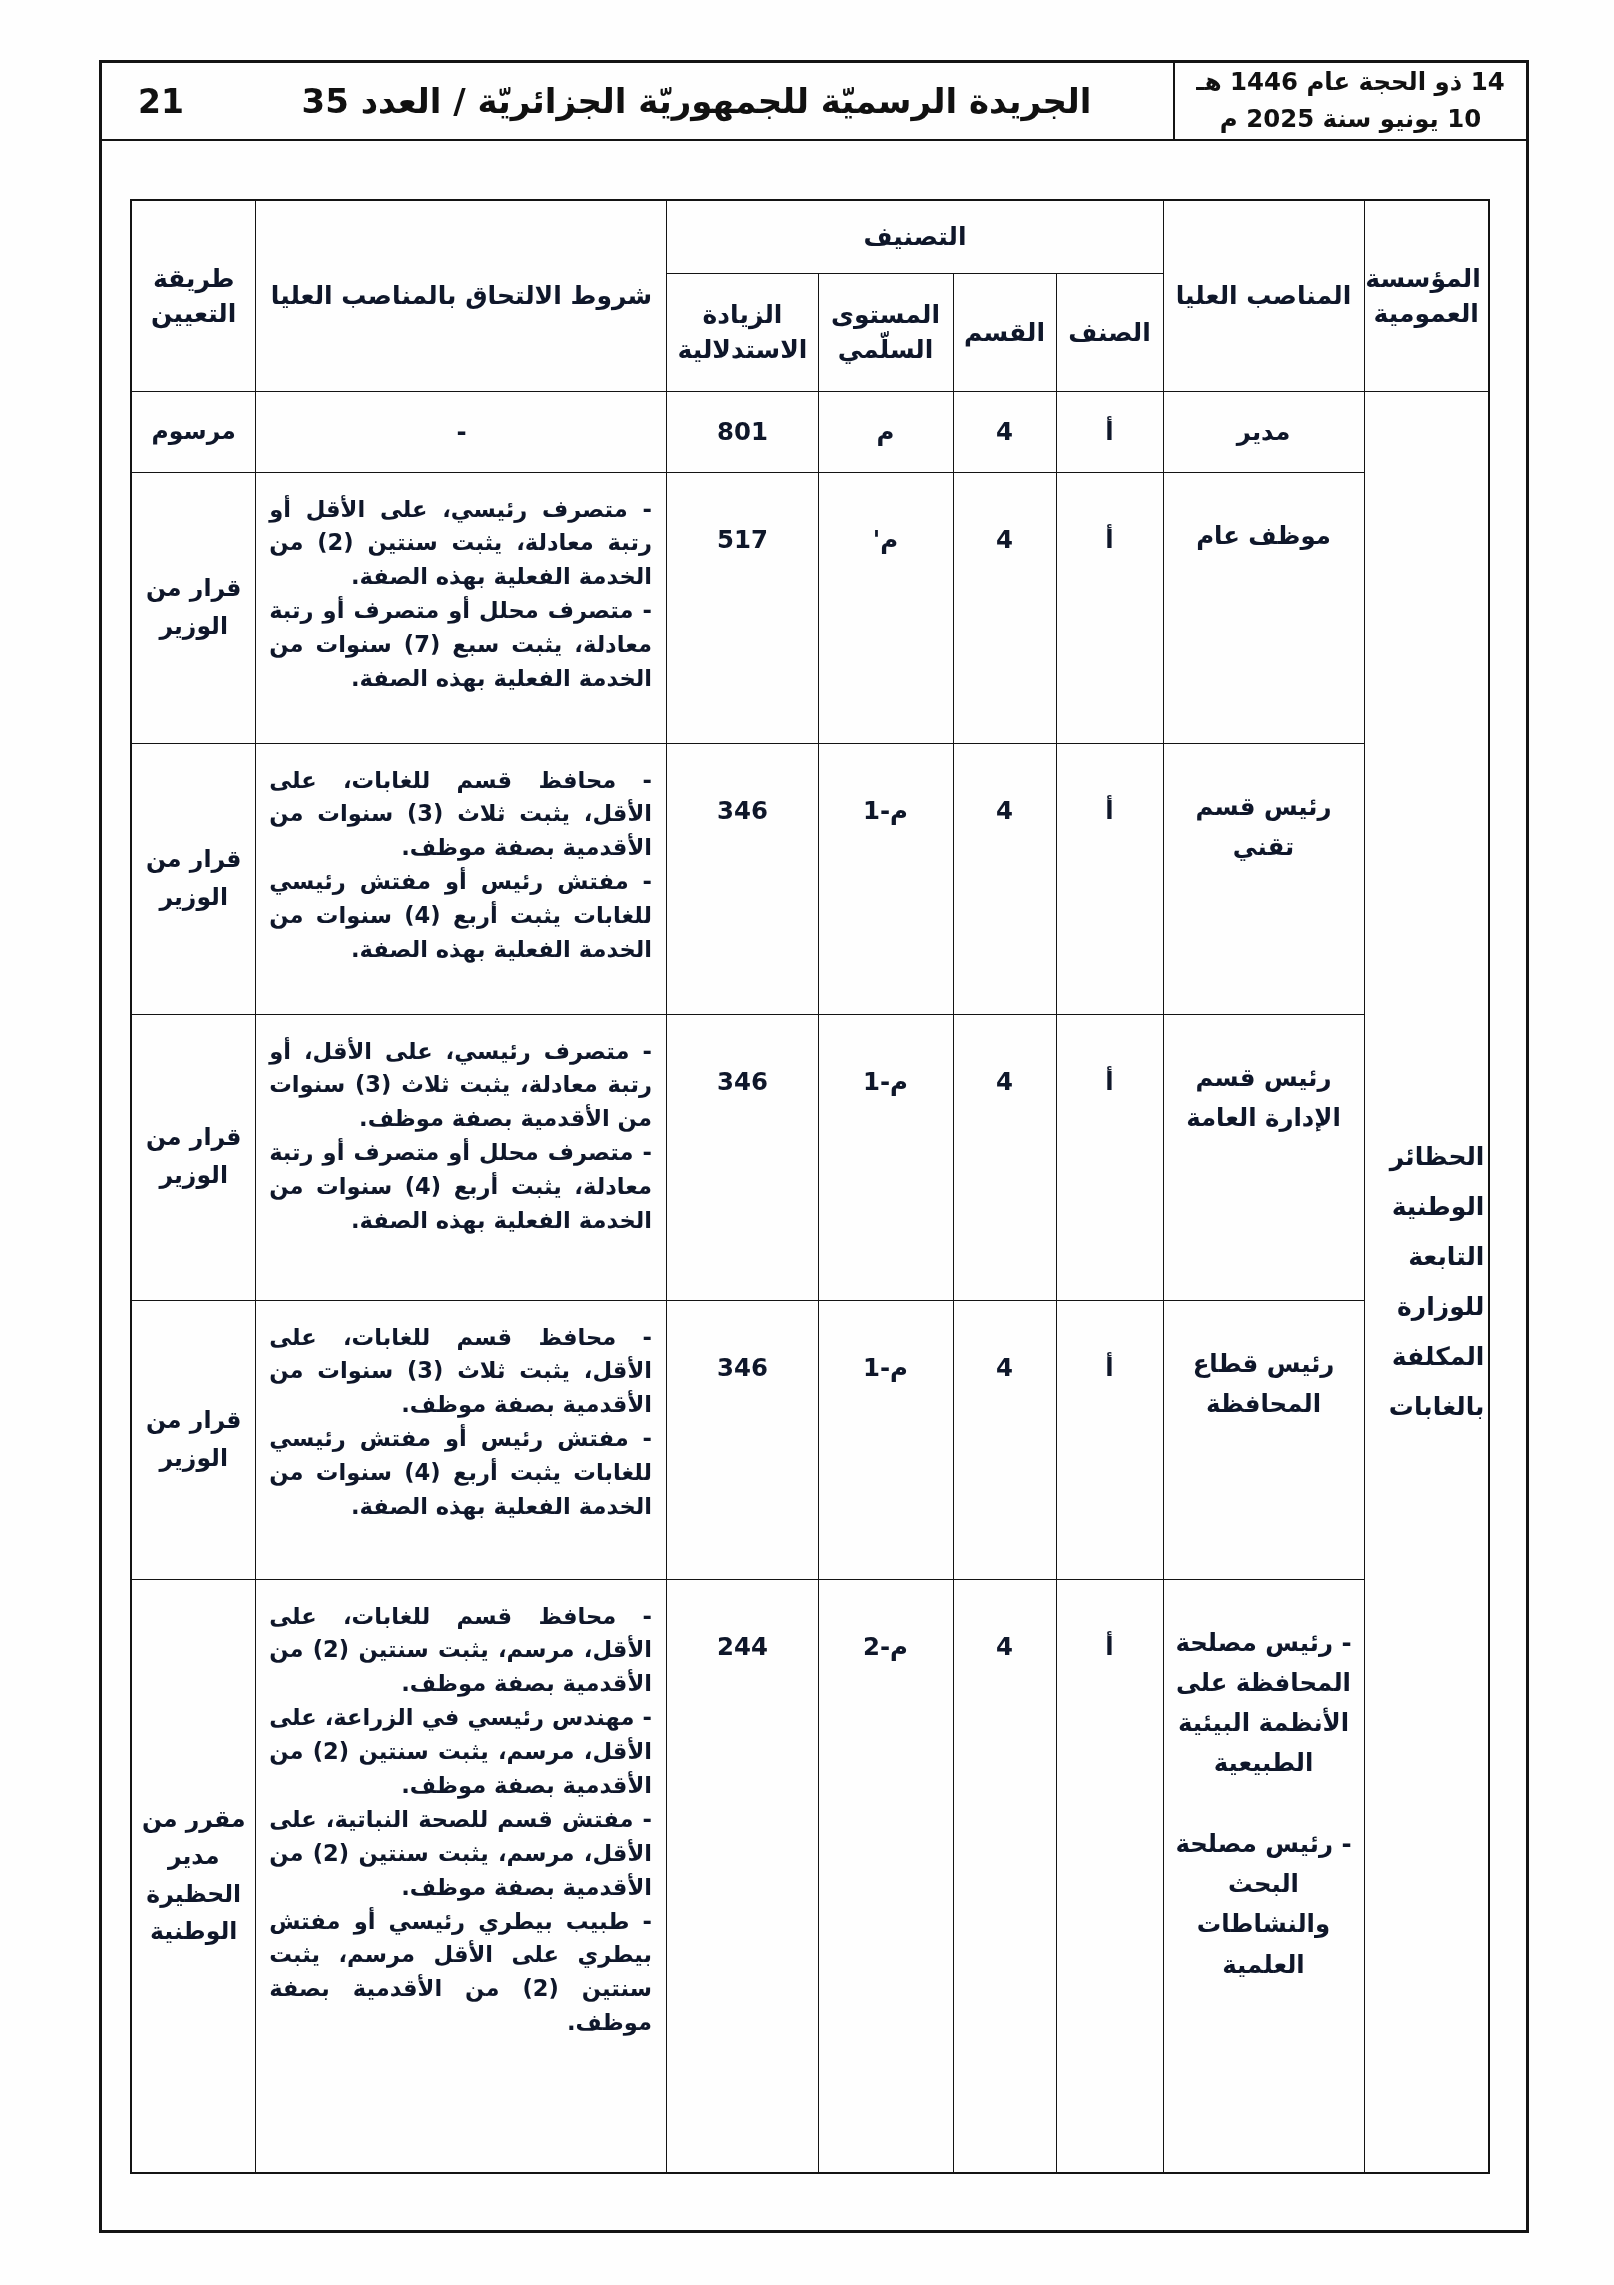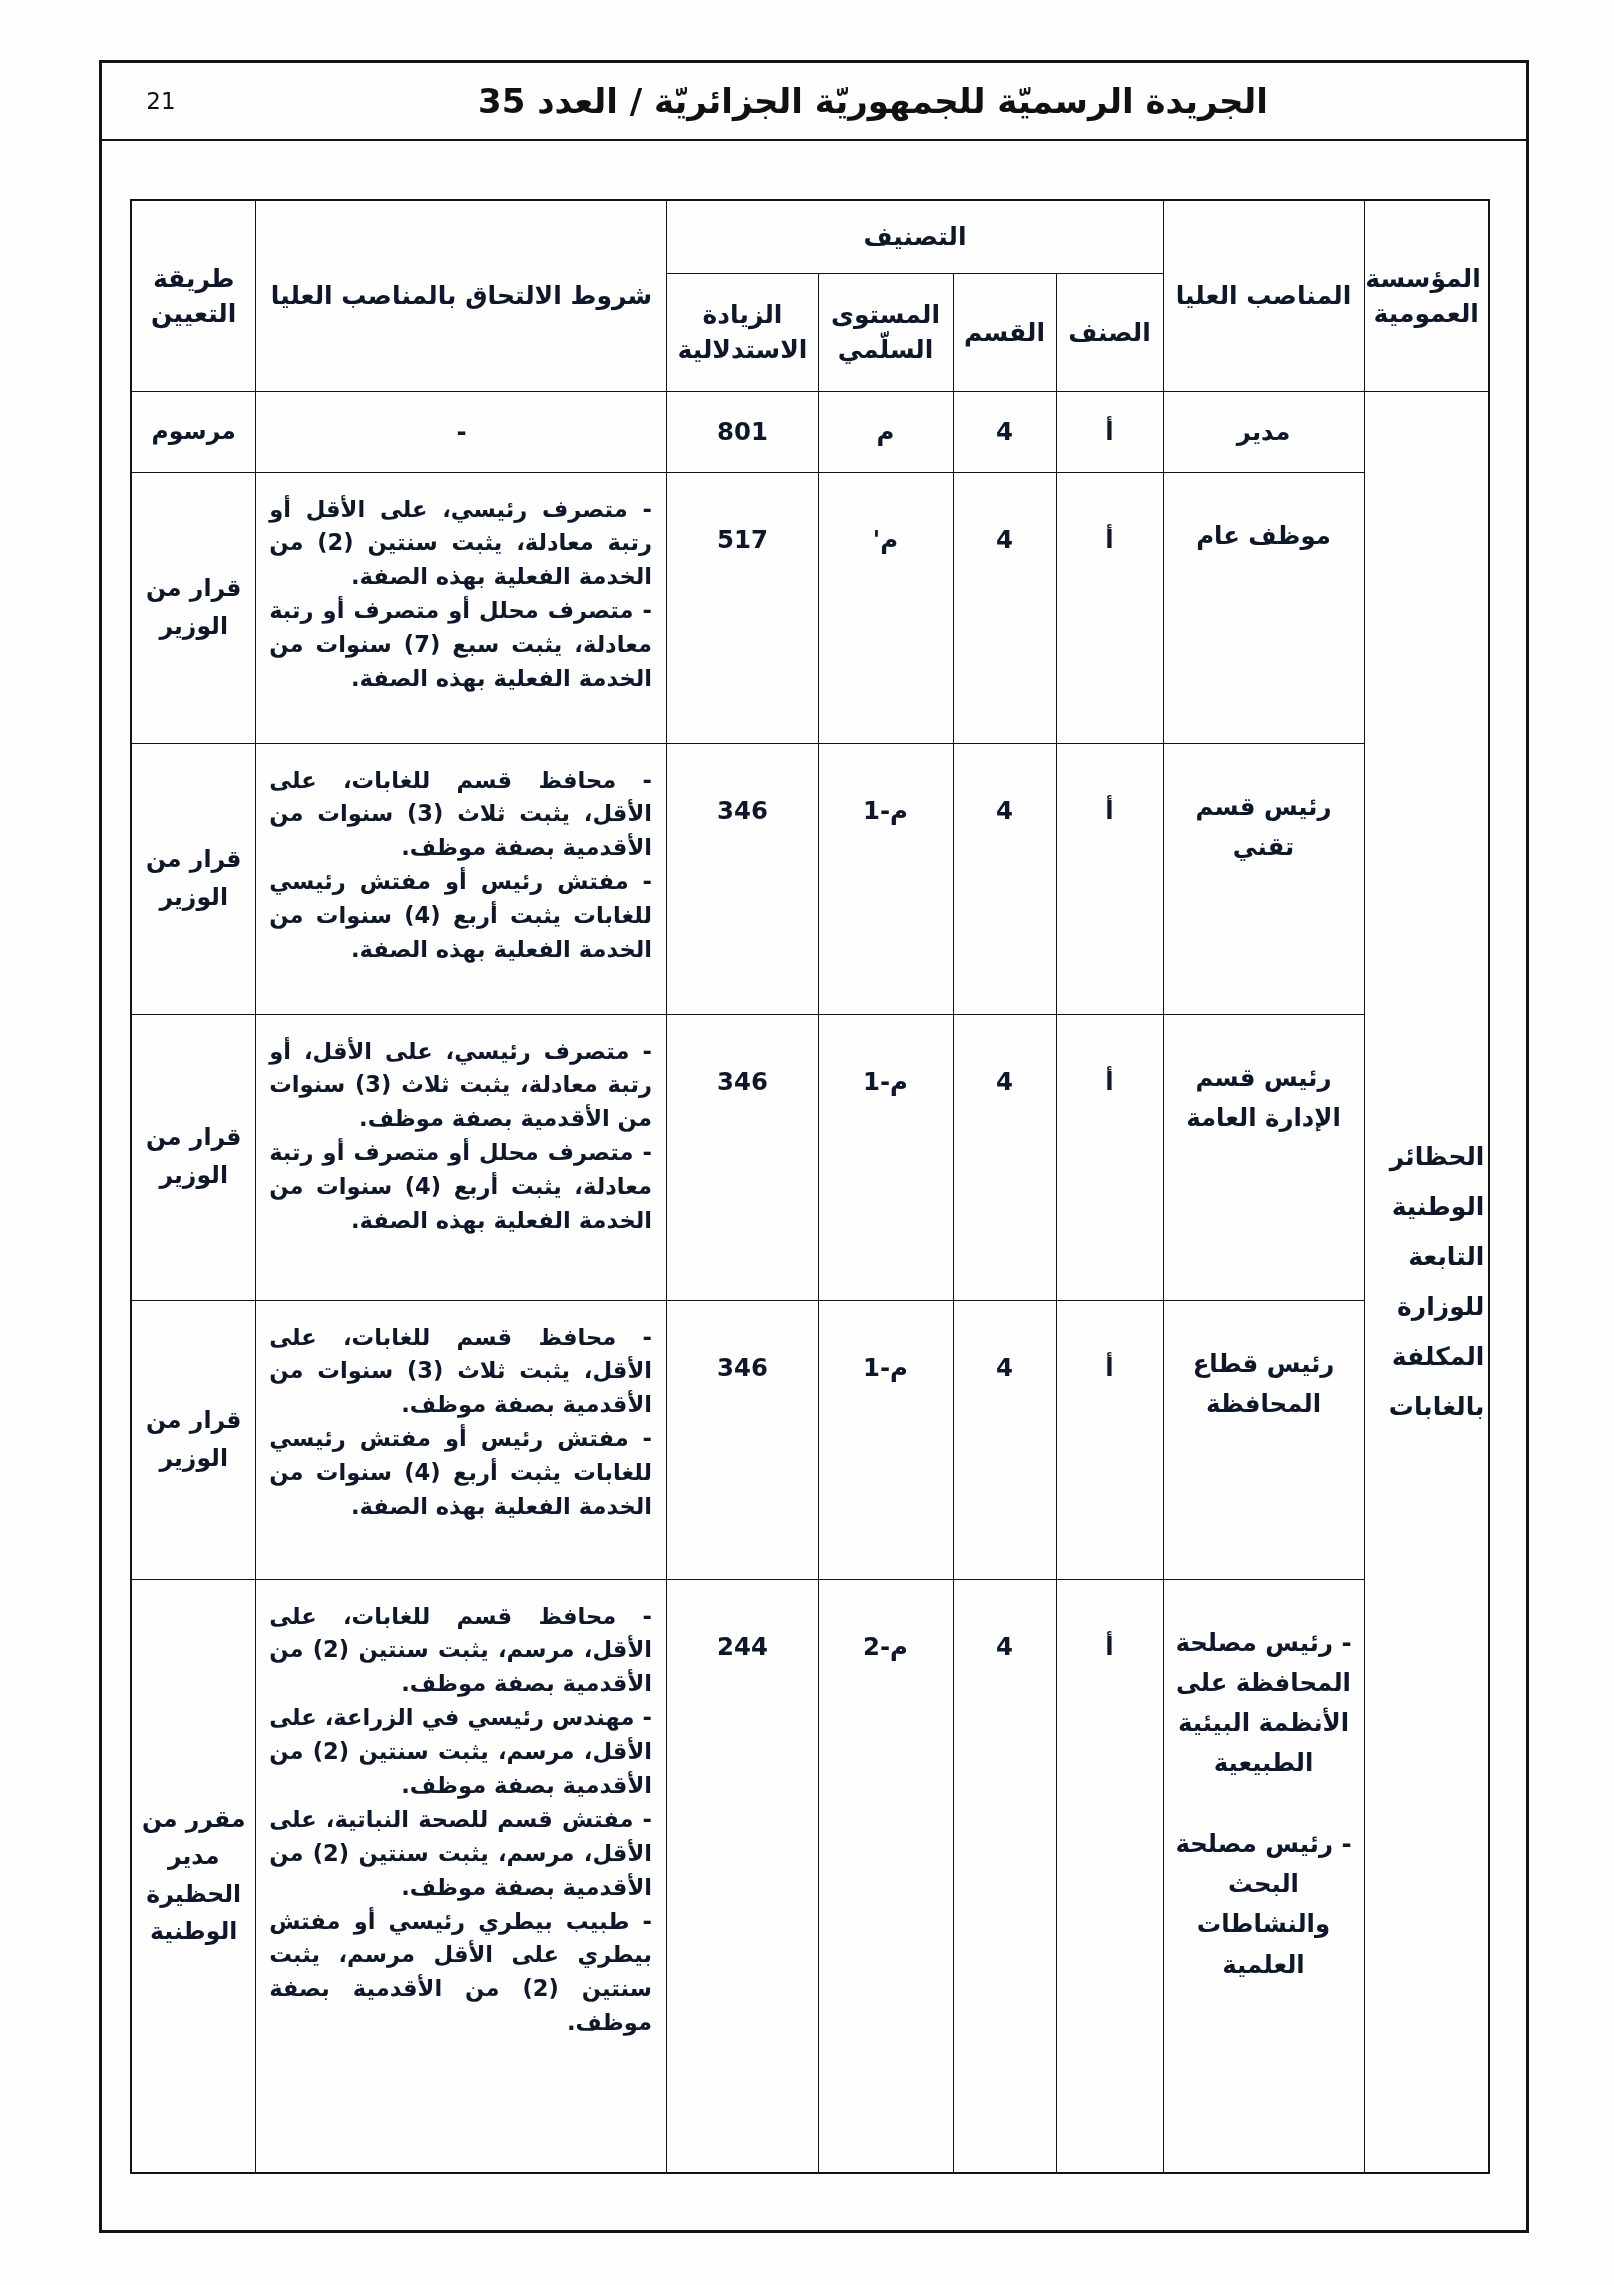--- a/index.html
+++ b/index.html
@@ -37,21 +37,21 @@
     font-weight:bold; font-size:24.4px; line-height:1.5;
   }
   .hdr-title {
     flex:1;
     display:flex; align-items:center; justify-content:center;
     font-weight:bold; font-size:34px;
   }
   .hdr-pagenum {
     width:118px;
     display:flex; align-items:center; justify-content:center;
-    font-weight:normal; font-size:23px;
+    font-weight:bold; font-size:33px;
   }
   
   table.jtable {
     position:absolute;
     top:136px; right:36px;
     width:1357px;
     border-collapse:collapse;
     table-layout:fixed;
     border:2.7px solid #141414;
   }
@@ -79,20 +79,24 @@
   .c-appt { text-align:center; vertical-align:middle; font-size:23.5px; line-height:1.6; padding:5.4px; }
   .c-inst { text-align:right; vertical-align:middle; font-size:25px; line-height:2.0; padding:5.4px 3.6px; }
 </style>
 </head>
 <body>
 
 <div class="page">
   <div class="frame" style="position:absolute;">
 
     <div class="header-band">
+      <div class="hdr-date">
+        <div>14 ذو الحجة عام 1446 هـ</div>
+        <div>10 يونيو سنة 2025 م</div>
+      </div>
       <div class="hdr-title">الجريدة الرسميّة للجمهوريّة الجزائريّة / العدد 35</div>
       <div class="hdr-pagenum">21</div>
     </div>
 
     <table class="jtable">
       <colgroup>
         <col style="width:125px">
         <col style="width:201px">
         <col style="width:107px">
         <col style="width:103px">

